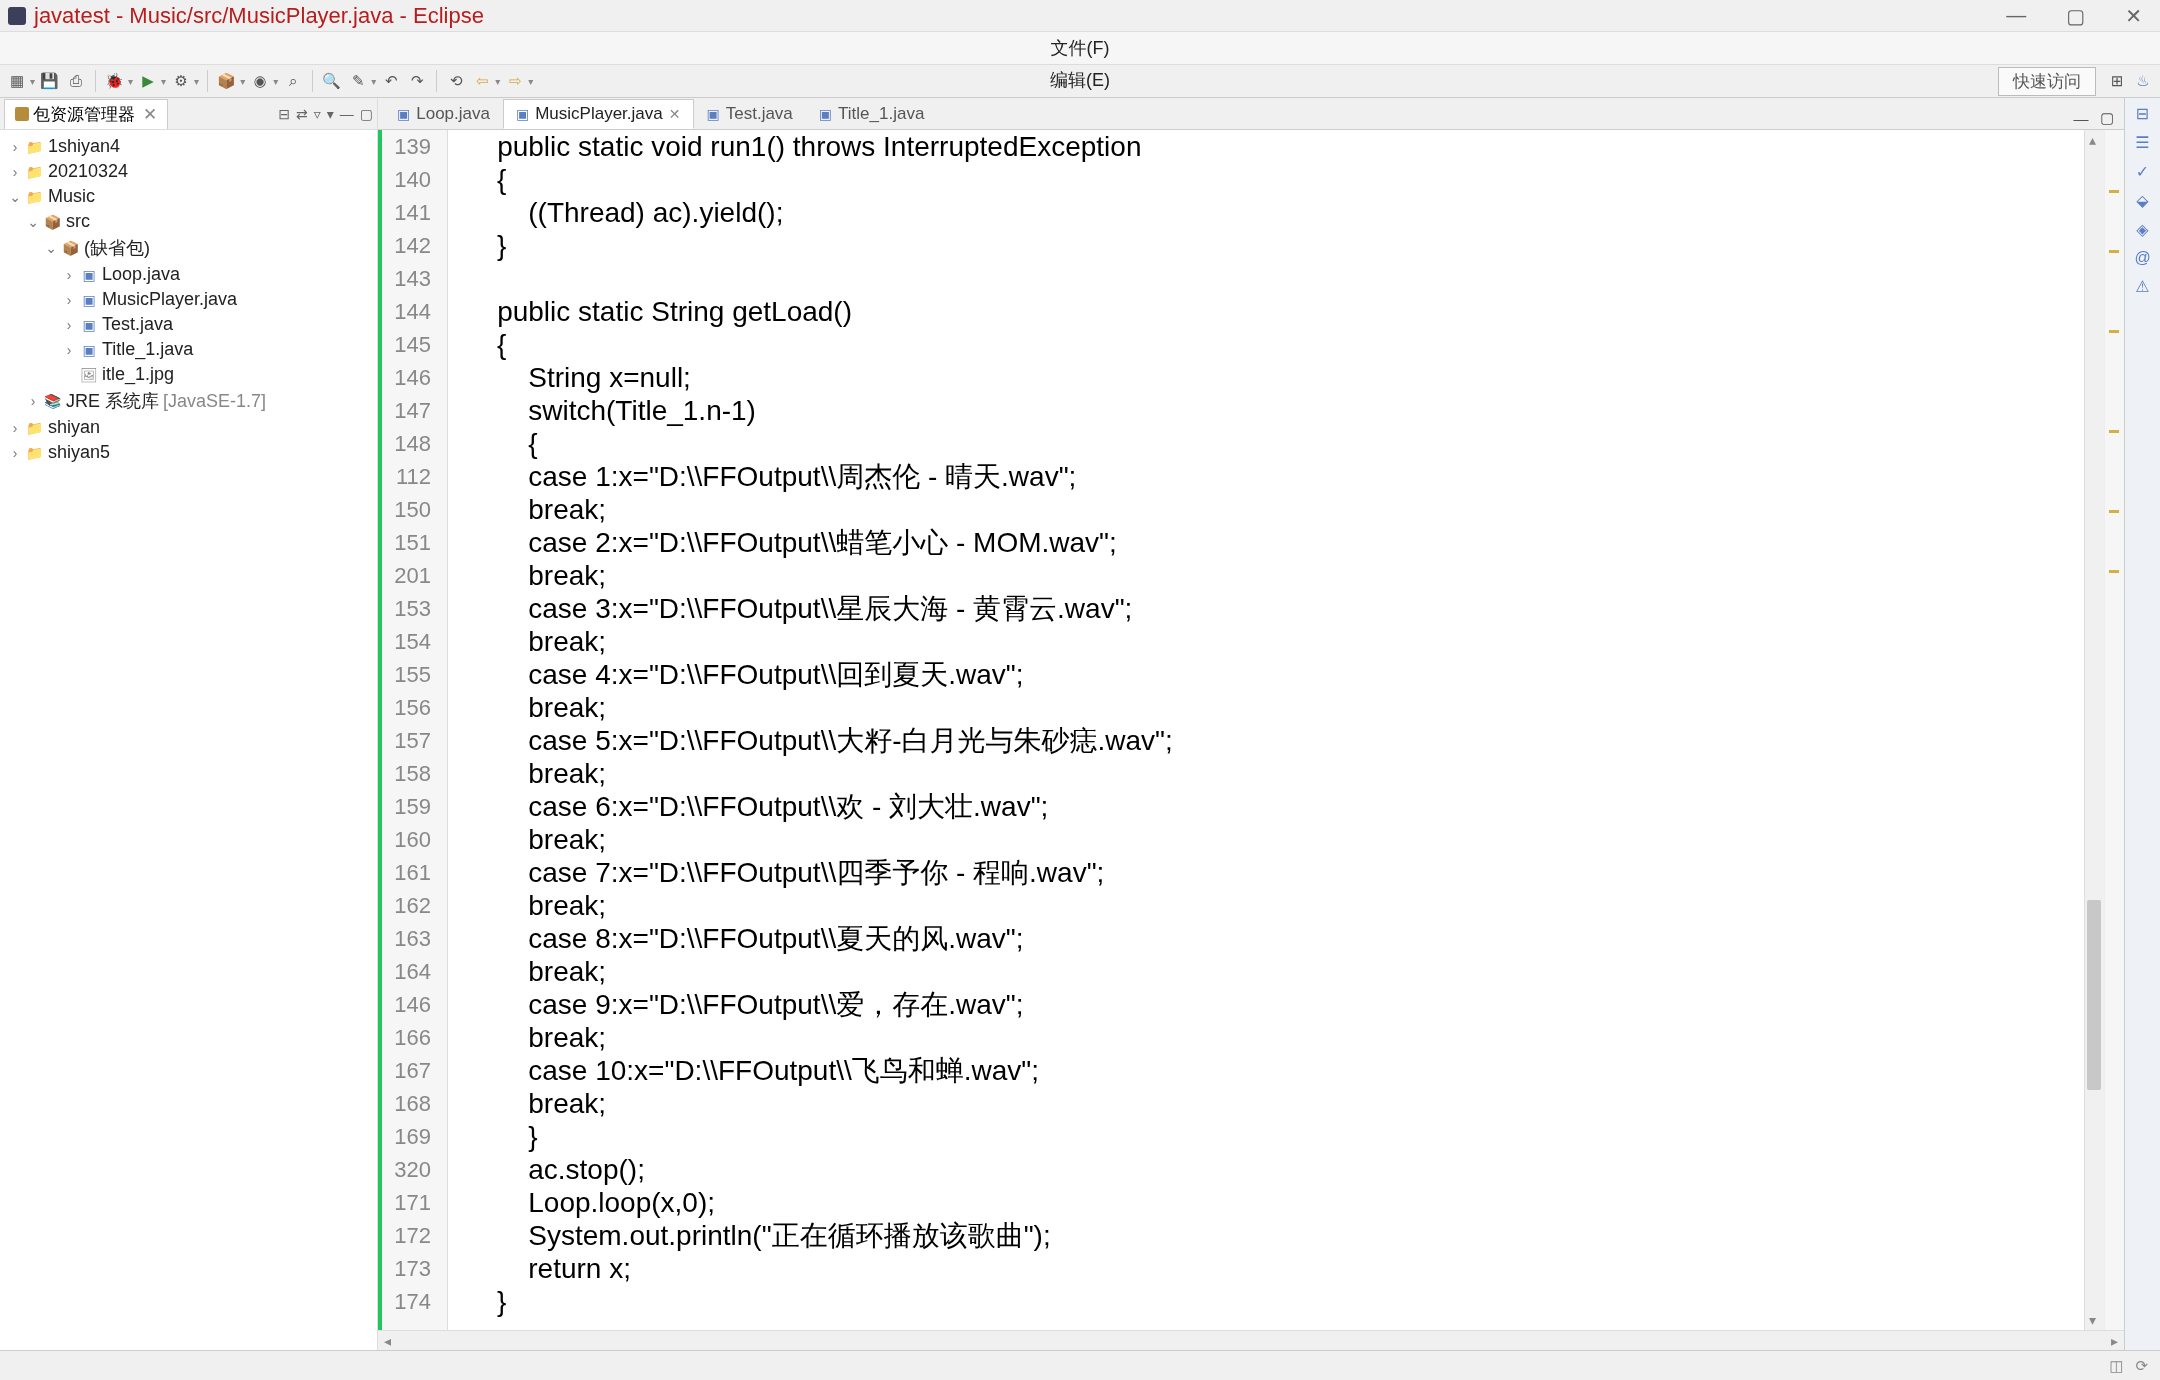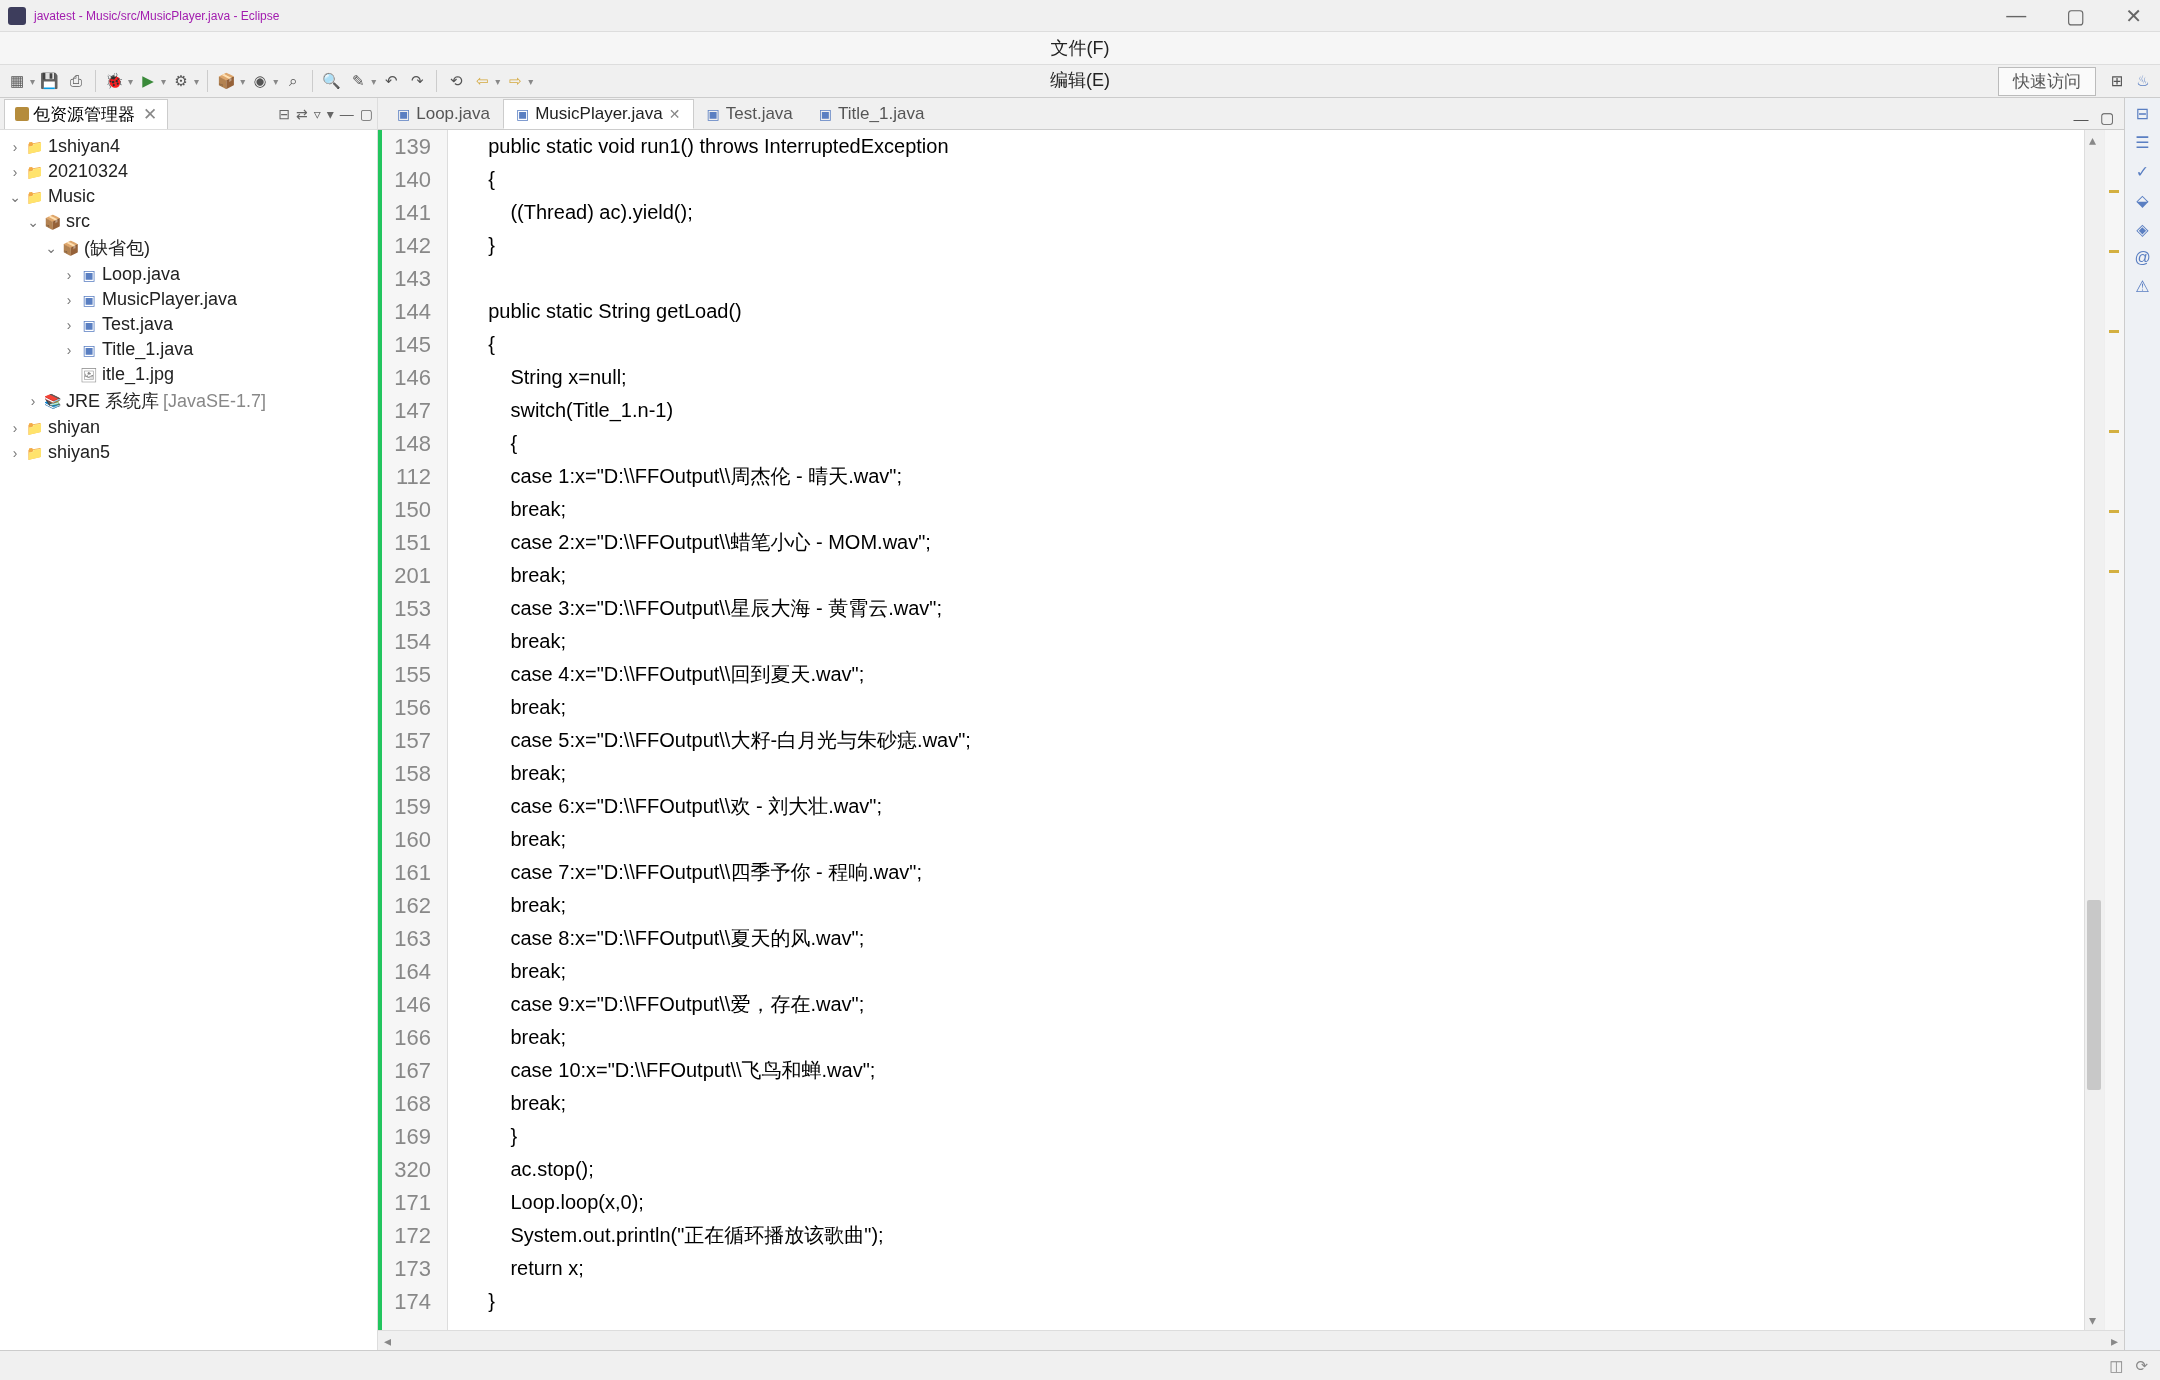--- a/index.html
+++ b/index.html
@@ -1,20 +1,20 @@
 <!DOCTYPE html>
 <html><head>
   <meta charset="utf-8">
   <style>
     * { margin: 0; padding: 0; box-sizing: border-box; font-family: "Microsoft YaHei", sans-serif; }
     body { background: #f6f6f6; width: 2160px; height: 1380px; overflow: hidden; font-size: 18px; }
     
     .title-bar { height: 32px; background: #f0f0f0; display: flex; align-items: center; padding: 0 8px; border-bottom: 1px solid #ddd; }
     .eclipse-icon { width: 18px; height: 18px; background: #3d3d5c; border-radius: 3px; margin-right: 8px; }
-    .title-text { font-size: 12px; color: #a21caf; flex: 1; }
+    .title-text { font-size: 22px; color: #b91c1c; flex: 1; }
     .win-controls { display: flex; gap: 20px; color: #666; font-size: 20px; }
     .win-controls span { cursor: pointer; padding: 0 10px; }
     
     .menu-bar { height: 32px; background: #f6f6f6; display: flex; align-items: center; padding: 0 8px; flex-direction: column; }
     .menu-item { font-size: 18px; color: #222; padding: 4px 12px; cursor: pointer; }
     
     .toolbar { height: 34px; background: #f0f0f0; border-top: 1px solid #ddd; border-bottom: 1px solid #ccc; display: flex; align-items: center; padding: 0 6px; gap: 4px; }
     .tb-icon { width: 22px; height: 22px; display: inline-flex; align-items: center; justify-content: center; cursor: pointer; font-size: 15px; color: #555; }
     .tb-sep { width: 1px; height: 22px; background: #ccc; margin: 0 4px; }
     .tb-dd { font-size: 10px; color: #888; margin-left: -2px; }
@@ -48,21 +48,21 @@
     .editor-tab { padding: 4px 12px; font-size: 17px; color: #555; display: flex; align-items: center; gap: 6px; border: 1px solid transparent; cursor: pointer; }
     .editor-tab.active { background: #fff; border: 1px solid #ccc; border-bottom: 1px solid #fff; color: #222; }
     .editor-tab .java-ic { color: #5a7fc2; font-size: 14px; }
     .editor-tab .close { color: #888; font-size: 14px; }
     .editor-tools { margin-left: auto; display: flex; gap: 4px; padding-right: 6px; }
     
     .editor-content { flex: 1; display: flex; overflow: hidden; }
     .gutter { width: 70px; background: #f6f6f6; border-right: 1px solid #ddd; text-align: right; padding-right: 10px; font-family: "Consolas", monospace; font-size: 22px; color: #888; line-height: 33px; padding-top: 0; position: relative; }
     .gutter-mark { border-left: 4px solid #22c55e; }
     .gutter .ln { padding-right: 6px; }
-    .code { flex: 1; font-family: "Consolas", monospace; font-size: 20px; line-height: 33px; white-space: pre; padding-left: 18px; color: #000; overflow: hidden; }
+    .code { flex: 1; font-family: "Consolas", monospace; font-size: 28px; line-height: 33px; white-space: pre; padding-left: 18px; color: #000; overflow: hidden; }
     .scrollbar-v { width: 20px; background: #f0f0f0; border-left: 1px solid #ddd; position: relative; }
     .scrollbar-v .thumb { position: absolute; top: 770px; left: 2px; width: 14px; height: 190px; background: #c8c8c8; border-radius: 2px; }
     .scrollbar-v .arrow-up { position: absolute; top: 2px; left: 4px; color: #888; font-size: 14px; }
     .scrollbar-v .arrow-down { position: absolute; bottom: 2px; left: 4px; color: #888; font-size: 14px; }
     .overview { width: 20px; background: #f6f6f6; border-left: 1px solid #eee; position: relative; }
     .overview .mark { position: absolute; left: 4px; width: 10px; height: 3px; background: #d4b040; }
     
     .right-strip { width: 36px; background: #eef1f5; border-left: 1px solid #ccc; display: flex; flex-direction: column; align-items: center; padding-top: 6px; gap: 10px; }
     .right-strip span { font-size: 16px; color: #5a7fc2; cursor: pointer; }
     

